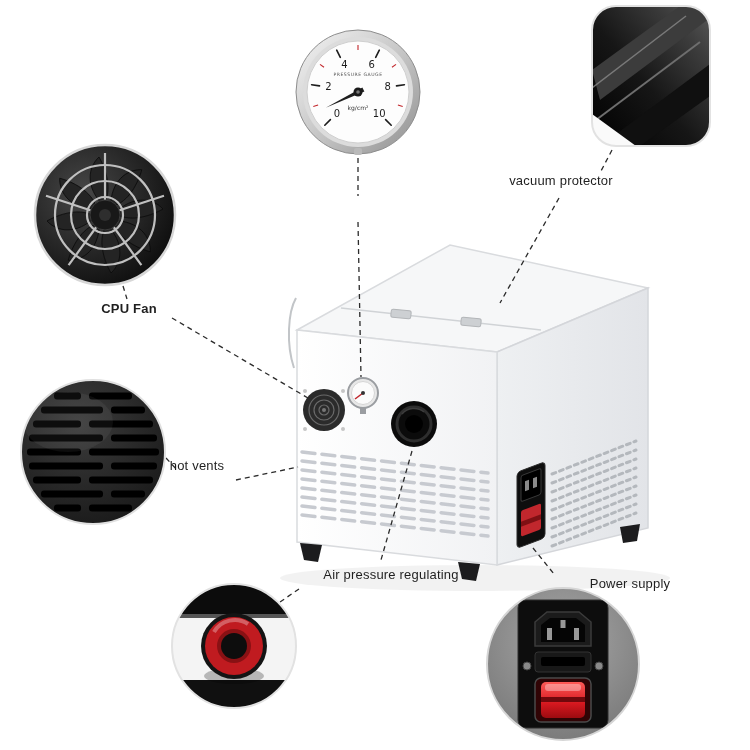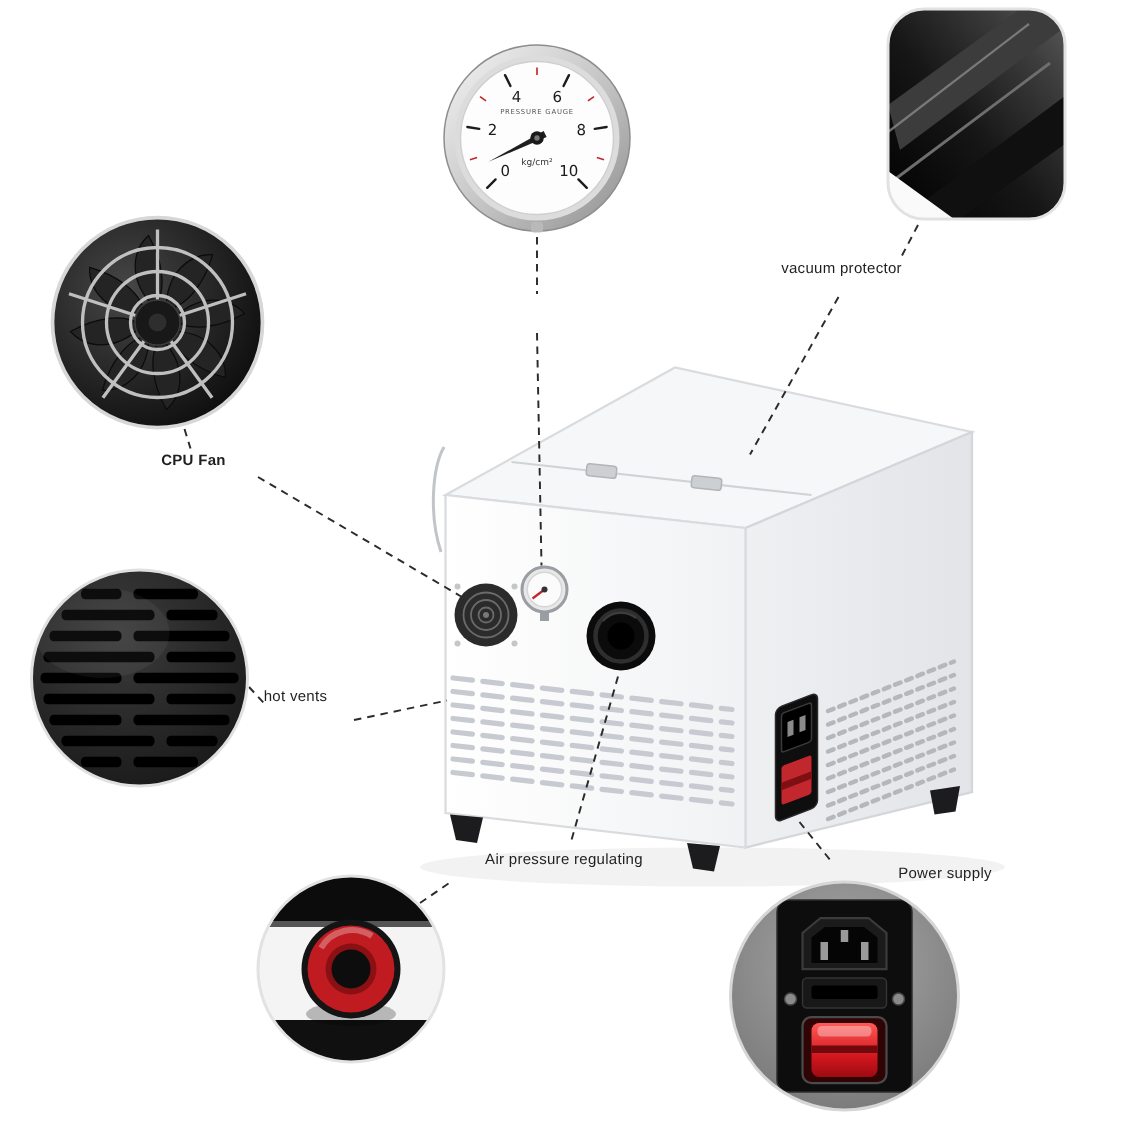--- a/index.html
+++ b/index.html
@@ -2,21 +2,21 @@
 <html><head>
 <meta charset="utf-8">
 <style>
   html,body{margin:0;padding:0;background:#ffffff;}
   #stage{
     position:relative;width:750px;height:750px;background:#ffffff;
     font-family:"Liberation Sans",sans-serif;overflow:hidden;
   }
   #diagram-svg{position:absolute;left:0;top:0;}
   .callout-label{
-    position:absolute;text-align:center;font-size:10px;color:#1f1f1f;
+    position:absolute;text-align:center;font-size:13px;color:#1f1f1f;
     letter-spacing:.2px;line-height:1.1;
   }
 </style>
 </head>
 <body>
 
 <div id="stage">
 
 <svg id="diagram-svg" width="750" height="750" viewBox="0 0 750 750">
   <defs>
@@ -314,16 +314,16 @@
         <rect x="-18" y="20" width="36" height="7" rx="3" fill="rgba(255,255,255,0.35)"></rect>
       </g>
     </g>
     <circle r="76" fill="none" stroke="#d6d6d6" stroke-width="2"></circle>
   </g>
 </svg>
 
 <div class="callout-label" style="left:476px;top:174px;width:170px;">vacuum protector</div>
 <div class="callout-label" style="left:69px;top:302px;width:120px;font-weight:bold;">CPU Fan</div>
 <div class="callout-label" style="left:142px;top:459px;width:110px;">hot vents</div>
-<div class="callout-label" style="left:276px;top:568px;width:200px;">Air pressure regulating</div>
+<div class="callout-label" style="left:291px;top:568px;width:200px;">Air pressure regulating</div>
 <div class="callout-label" style="left:555px;top:577px;width:150px;">Power supply</div>
 
 </div>
 
 </body></html>

